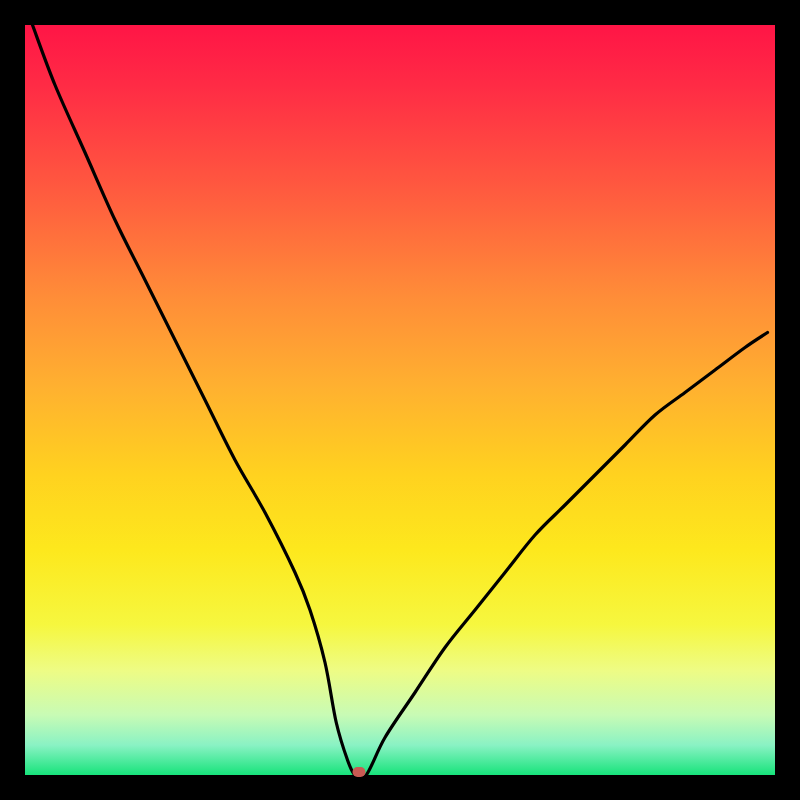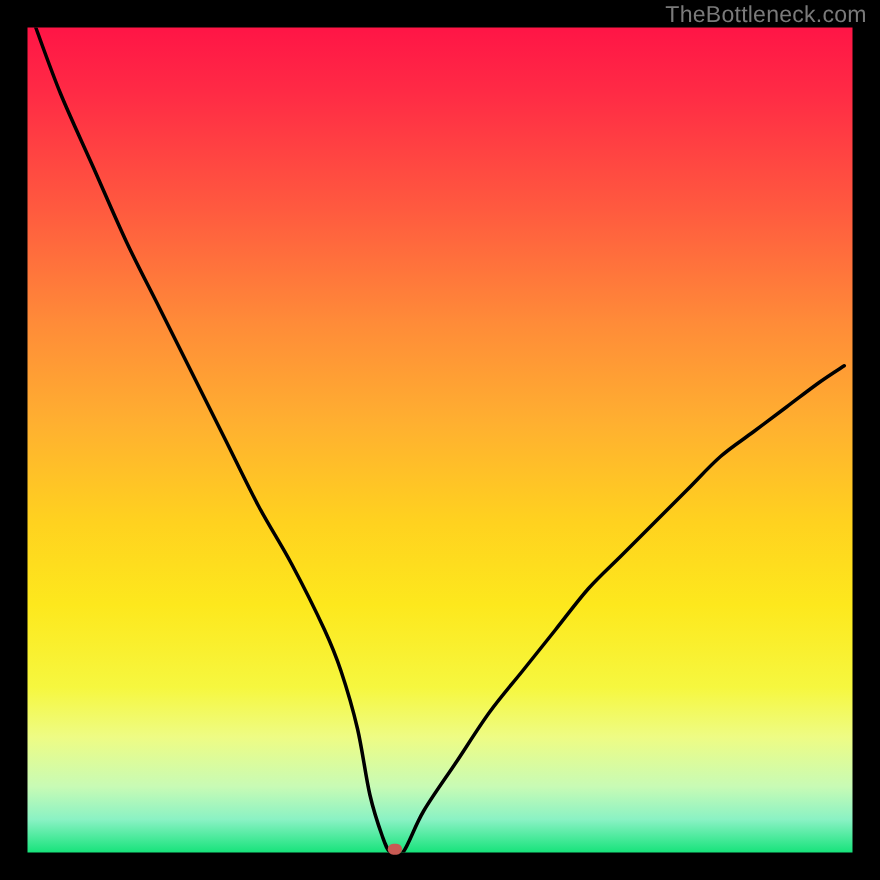--- a/index.html
+++ b/index.html
@@ -70,14 +70,13 @@
 </head>
 <body>
 
 <div class="frame">
   <div class="plot-area">
     <svg class="curve" viewBox="0 0 750 750" preserveAspectRatio="none">
       <path id="curve-path" fill="none" stroke="#000" stroke-width="3.2" stroke-linecap="round" stroke-linejoin="round" d="M 7.5,0 C 11.25,10 21.25,38.75 30,60 C 38.75,81.25 50,105 60,127.5 C 70,150 80,173.75 90,195 C 100,216.25 110,235 120,255 C 130,275 140,295.00000000000006 150,315.00000000000006 C 160,335.00000000000006 170,355 180,375 C 190,395 200.00000000000003,416.25 210.00000000000003,435 C 220.00000000000003,453.75 230,468.75 240,487.5 C 250,506.25 262.5,531.25 270,547.5 C 277.5,563.75 280,570 285,585 C 290,600 295.625,618.75 300,637.5 C 304.375,656.25 307.5,681.25 311.25,697.5 C 315,713.75 319.375,726.25 322.5,735 C 325.625,743.75 326.875,747.5 330,750 C 333.125,752.5 336.25,756.25 341.25,750 C 346.25,743.75 351.875,726.25 360,712.5 C 368.125,698.75 380,682.5 390,667.5 C 400,652.5 410.00000000000006,636.25 420.00000000000006,622.5 C 430.00000000000006,608.75 440,597.5 450,585 C 460,572.5 470,560 480,547.5 C 490,535 500.00000000000006,521.25 510.00000000000006,510 C 520,498.75 530,490 540,480 C 550,470 560,460 570,450 C 580,440 590,430 600,420 C 610,410 620,398.75 630,390 C 640,381.25 650,375 660,367.5 C 670,360 680,352.5 690,345 C 700,337.5 711.25,328.75000000000006 720,322.50000000000006 C 728.75,316.25000000000006 738.75,310 742.5,307.5"></path>
     </svg>
     <div id="marker" class="marker" style="left: 333.75px; top: 747px;"></div>
   </div>
-  <div class="watermark">TheBottleneck.com</div>
 </div>
 
 </body></html>

